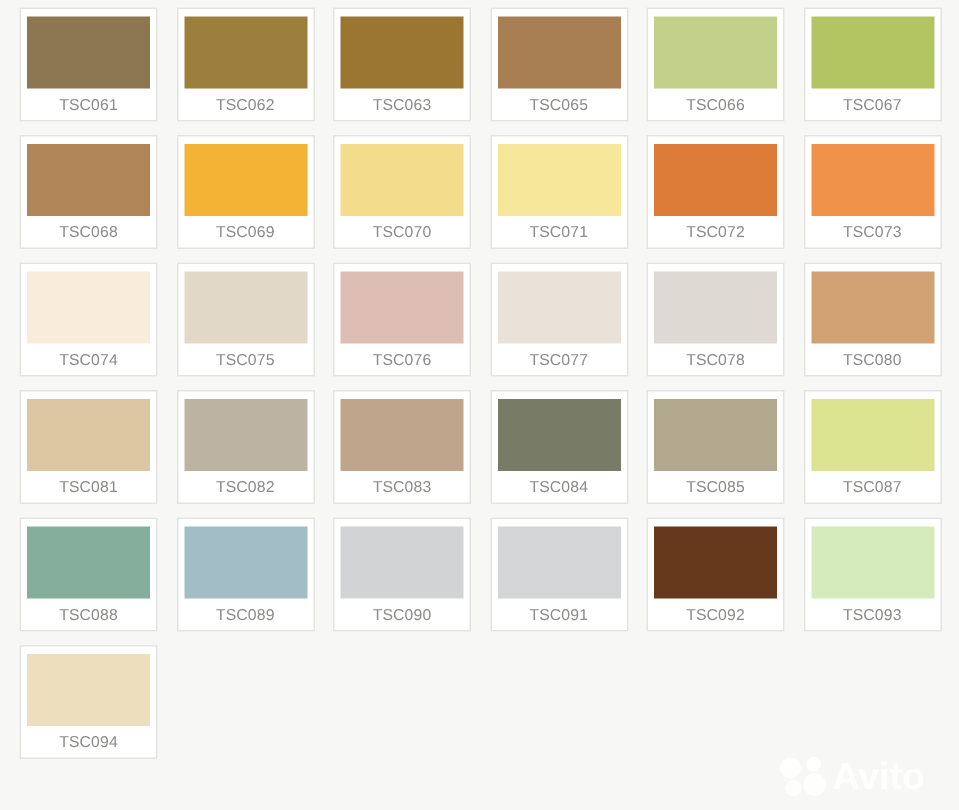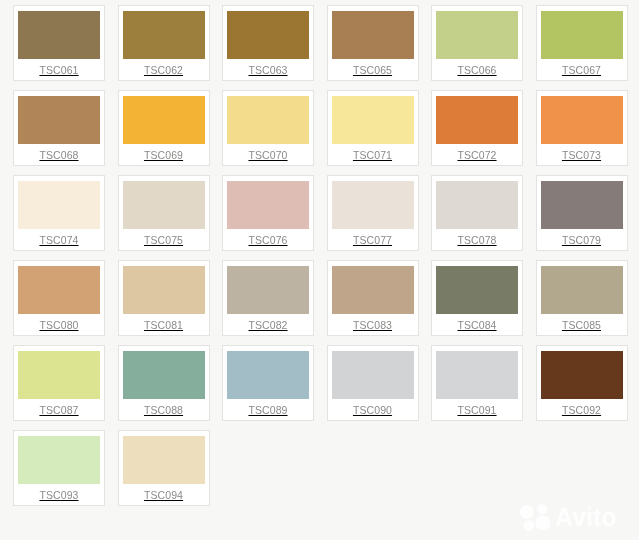--- a/index.html
+++ b/index.html
@@ -18,21 +18,20 @@
   #swatch-grid {
     position: absolute;
     left: 13px;
     top: 5px;
     width: 597px;
     display: grid;
     grid-template-columns: repeat(6, 92px);
     grid-template-rows: repeat(6, 80px);
     column-gap: 12.5px;
     row-gap: 5px;
-    text-decoration: underline;
   }
 
   .swatch-card {
     width: 92px;
     height: 76px;
     background: #ffffff;
     border: 1px solid #e3e3e1;
     box-sizing: border-box;
     padding: 5px 5px 0 5px;
     display: flex;
@@ -131,24 +130,20 @@
       <div class="swatch-chip" style="background: rgb(221, 189, 180);"></div>
       <div class="swatch-label">TSC076</div>
     </div>
     <div class="swatch-card">
       <div class="swatch-chip" style="background: rgb(234, 226, 216);"></div>
       <div class="swatch-label">TSC077</div>
     </div>
     <div class="swatch-card">
       <div class="swatch-chip" style="background: rgb(222, 217, 210);"></div>
       <div class="swatch-label">TSC078</div>
-    </div>
-    <div class="swatch-card">
-      <div class="swatch-chip" style="background: rgb(133, 124, 122);"></div>
-      <div class="swatch-label">TSC079</div>
     </div>
     <div class="swatch-card">
       <div class="swatch-chip" style="background: rgb(210, 162, 116);"></div>
       <div class="swatch-label">TSC080</div>
     </div>
     <div class="swatch-card">
       <div class="swatch-chip" style="background: rgb(221, 198, 162);"></div>
       <div class="swatch-label">TSC081</div>
     </div>
     <div class="swatch-card">

